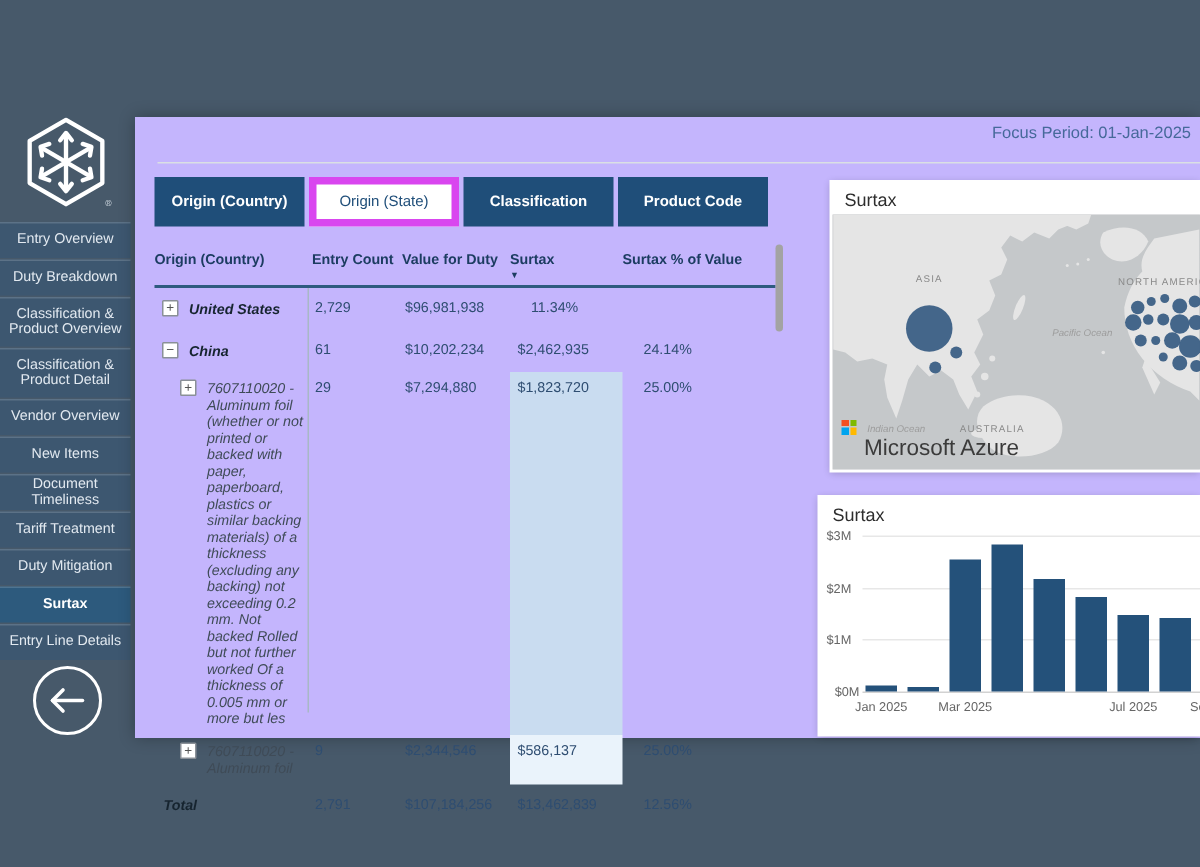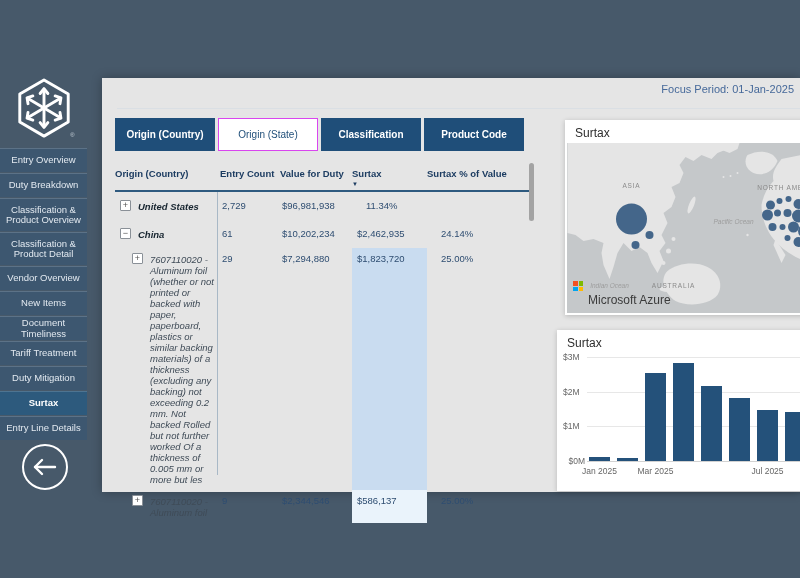--- a/index.html
+++ b/index.html
@@ -26,37 +26,37 @@
   .nav-item.two { height:33px; }
   .nav-item.active { background:#2d5a7d; color:#fff; font-weight:bold; }
   #back-button {
     position:absolute; top:384px; left:22px; width:46px; height:46px;
     border:2.5px solid #fff; border-radius:50%;
     display:flex; align-items:center; justify-content:center; cursor:pointer;
   }
 
   
   #canvas {
-    position:absolute; left:102px; top:78px; right:0; height:414px;
-    background:#e5e5e5; box-shadow:0 0 10px rgba(0,0,0,.28);
+    position:absolute; left:90px; top:78px; right:0; height:414px;
+    background:#c4b5fd; box-shadow:0 0 10px rgba(0,0,0,.28);
   }
   #focus-period {
     position:absolute; top:5px; right:6px;
     color:#46699a; font-size:11px;
   }
   #header-divider { position:absolute; top:30px; left:15px; right:0; height:1px; background:#dadfe4; }
 
   
   #tabs { position:absolute; top:40px; left:13px; display:flex; gap:3px; }
   .tab {
     width:100px; height:33px; display:flex; align-items:center; justify-content:center;
     font-size:10px; cursor:pointer;
   }
   .tab.filled { background:#1f4e79; color:#fff; font-weight:bold; }
-  .tab.outline { background:#fff; color:#1f4e79; border:1px solid #d946ef; }
+  .tab.outline { background:#fff; color:#1f4e79; border:5px solid #d946ef; }
 
   
   #table { position:absolute; left:0; top:84px; right:0; bottom:0; font-size:9.5px; }
   .t-grid { display:grid; grid-template-columns:105px 60px 72px 75px 85px; margin-left:13px; }
   #t-head { color:#1c3c61; font-weight:bold; padding-bottom:4px; }
   #t-head .hc { padding-top:6px; }
   .sort-caret { display:block; font-size:6px; line-height:6px; margin-top:2px; color:#1c3c61; }
   #header-rule { position:absolute; top:28px; left:13px; width:414px; height:2px; background:#2e5a7f; }
   #col-sep { position:absolute; top:30px; left:115px; width:1px; height:283px; background:#a8b8c6; }
   #t-rows { position:absolute; top:30px; left:0; right:0; }
@@ -84,21 +84,21 @@
   .card { position:absolute; background:#fff; box-shadow:0 1px 5px rgba(0,0,0,.2); }
   .card-title { position:absolute; top:6px; left:10px; font-size:12px; color:#2d2d2d; }
 
   
   #map-card { left:463px; top:42px; width:247px; height:195px; }
   #map-box { position:absolute; left:2px; top:23px; right:0; bottom:2px; overflow:hidden; background:#c5c8ca; }
   #azure-attr { position:absolute; left:6px; bottom:6px; display:flex; align-items:center; gap:5px; }
   #ms-logo { width:10px; height:10px; display:grid; grid-template-columns:4.5px 4.5px; grid-template-rows:4.5px 4.5px; gap:1px; }
   #ms-logo i:nth-child(1){background:#f25022;} #ms-logo i:nth-child(2){background:#7fba00;}
   #ms-logo i:nth-child(3){background:#00a4ef;} #ms-logo i:nth-child(4){background:#ffb900;}
-  #azure-label { font-size:12px; color:#3b3b3b;margin-top:28px; }
+  #azure-label { font-size:15px; color:#3b3b3b;margin-top:28px; }
 
   
   #chart-card { left:455px; top:252px; width:255px; height:161px; overflow:hidden; }
   .gridline { position:absolute; left:30px; right:0; height:1px; background:#e7e7e7; }
   .gridline.base { background:#d2d2d2; }
   .y-tick { position:absolute; left:0; width:28px; text-align:left; padding-left:6px; font-size:8.5px; color:#666; }
   #plot { position:absolute; left:32px; top:27px; right:-60px; height:104px; }
   .bar { position:absolute; bottom:0; width:21px; cursor:pointer; }
   .x-tick { position:absolute; top:136px; width:56px; margin-left:-28px; text-align:center; font-size:8.5px; color:#666; }
 </style>
@@ -200,20 +200,29 @@
         </div>
         <div class="t-grid t-row sub">
           <div class="c1">
             <span class="expander">+</span>
             <span class="row-label">7607110020 - Aluminum foil</span>
           </div>
           <div class="cell c2">9</div>
           <div class="cell c3">$2,344,546</div>
           <div class="cell c4 hl-light">$586,137</div>
           <div class="cell c5">25.00%</div>
+        </div>
+        <div class="t-grid t-row total">
+          <div class="c1">
+            <b class="row-label">Total</b>
+          </div>
+          <div class="cell c2">2,791</div>
+          <div class="cell c3">$107,184,256</div>
+          <div class="cell c4">$13,462,839</div>
+          <div class="cell c5">12.56%</div>
         </div>
       </div>
   </section>
   <div id="v-scrollbar"></div>
 
   <section class="card" id="map-card">
     <div class="card-title">Surtax</div>
     <div id="map-box">
       <svg id="map-svg" width="245" height="170" viewBox="0 0 244 170">
         <rect width="244" height="170" fill="#c5c8ca"></rect>

